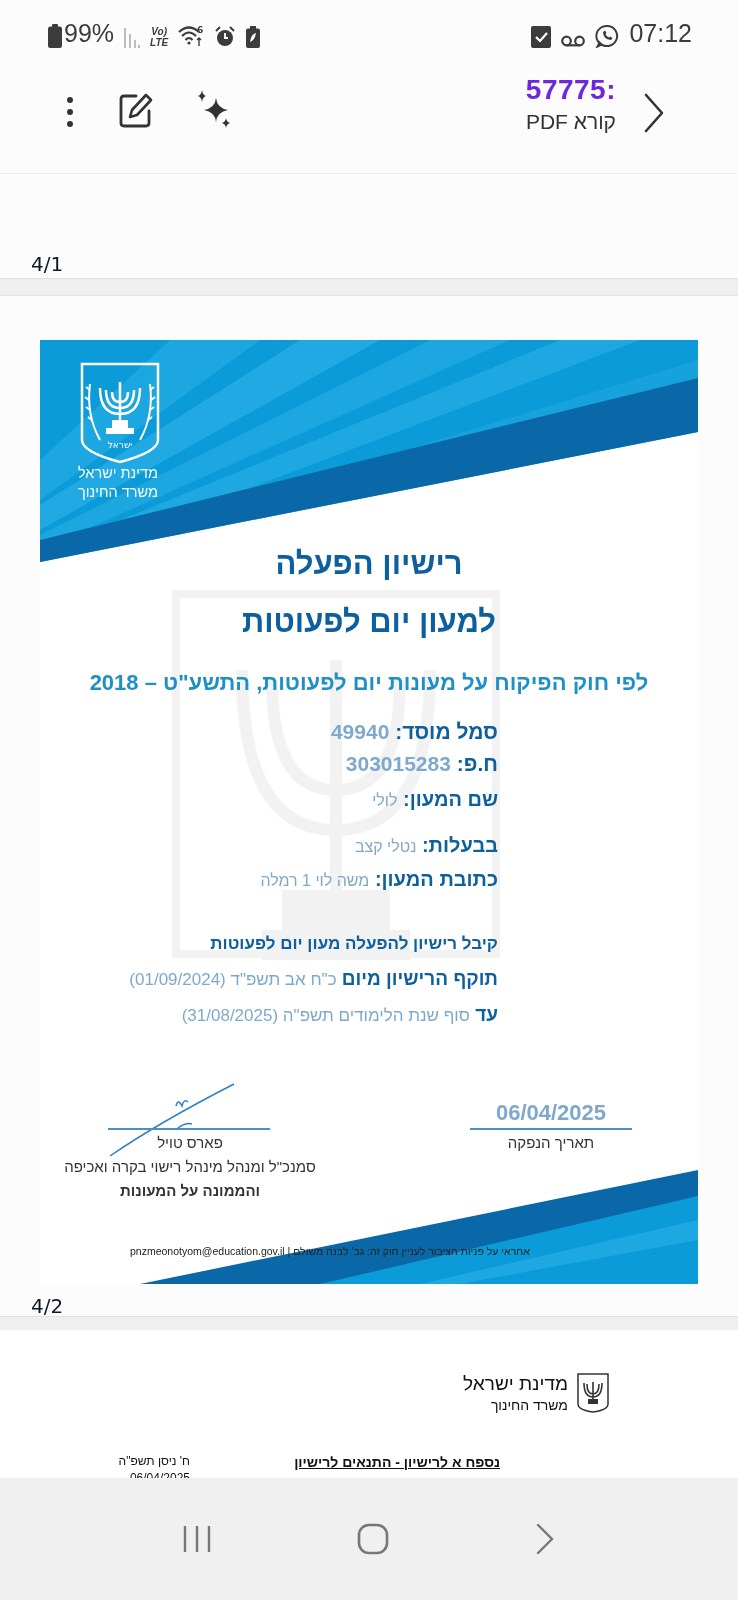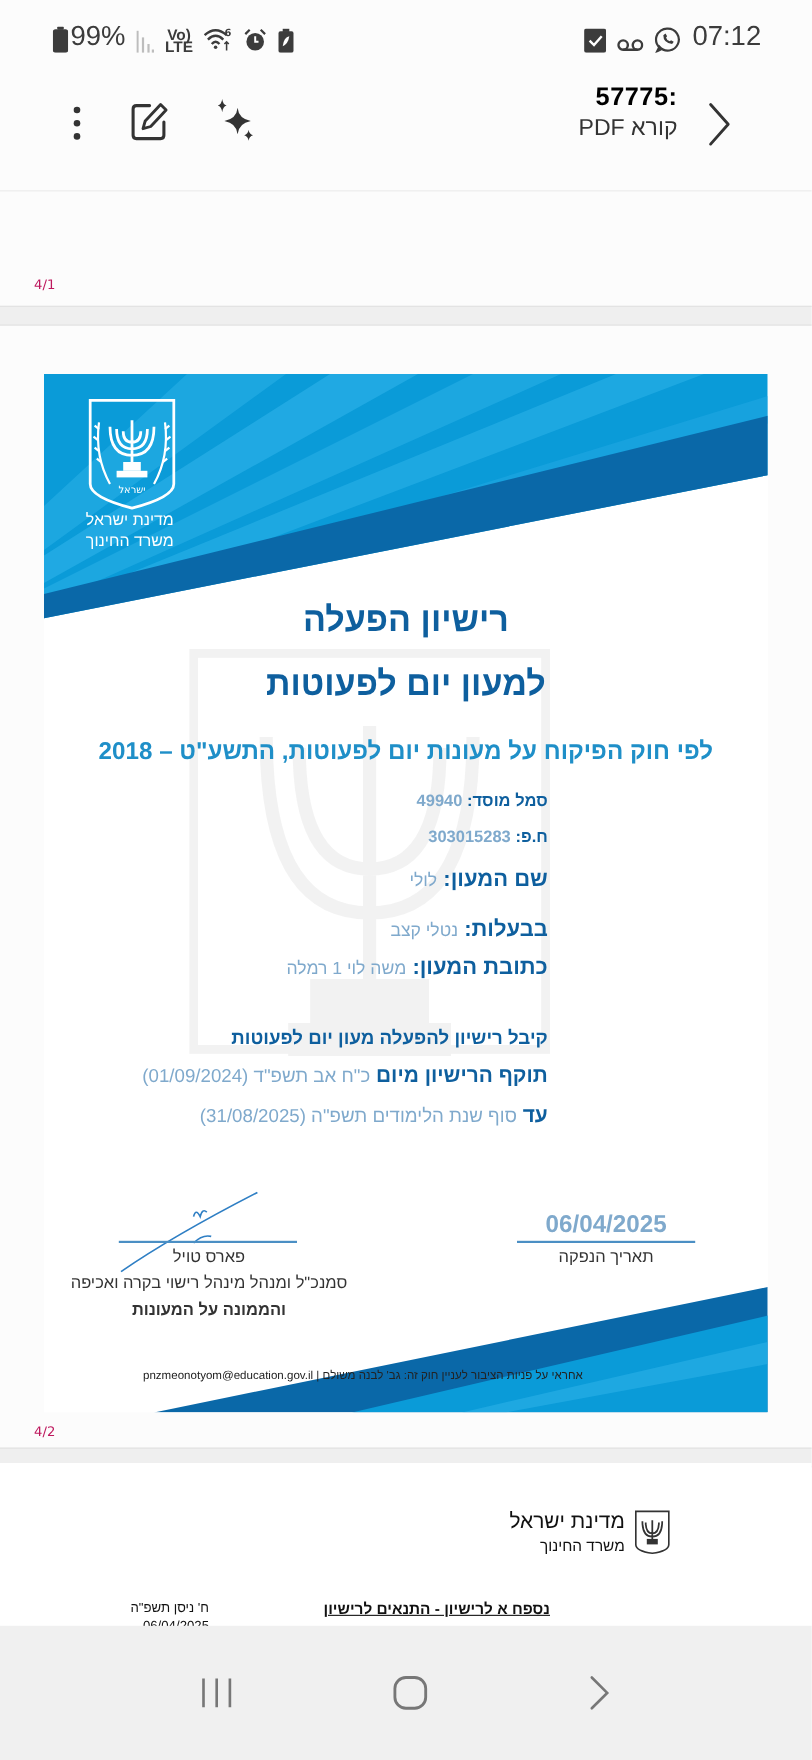--- a/index.html
+++ b/index.html
@@ -11,41 +11,41 @@
   .sb-left, .sb-right { display: flex; align-items: flex-end; gap: 10px; }
   .sb-text { font-size: 25px; color: #3c3c3c; }
   .ic { display: inline-flex; align-items: center; justify-content: center; }
 
   
   .appbar { position: absolute; top: 66px; left: 0; width: 738px; height: 108px; border-bottom: 1px solid #ececec; background: #fcfcfc; }
   .appbar .more { position: absolute; left: 58px; top: 26px; width: 24px; height: 40px; }
   .appbar .edit { position: absolute; left: 118px; top: 26px; }
   .appbar .ai { position: absolute; left: 196px; top: 24px; }
   .title-block { position: absolute; right: 122px; top: 8px; text-align: right; direction: ltr; }
-  .title-num { font-size: 23px; font-weight: bold; color: #000000; letter-spacing: 0.5px; }
+  .title-num { font-size: 28px; font-weight: bold; color: #6d28d9; letter-spacing: 0.5px; }
   .title-sub { font-size: 21px; color: #333; margin-top: 4px; direction: rtl; }
   .back { position: absolute; right: 72px; top: 26px; }
 
   
-  .page-label { position: absolute; left: 31px; font-size: 12px; color: #be185d; font-family: "DejaVu Sans", sans-serif; }
+  .page-label { position: absolute; left: 31px; font-size: 20px; color: #0f172a; font-family: "DejaVu Sans", sans-serif; }
   .separator { position: absolute; left: 0; width: 738px; height: 18px; background: #efefef; border-top: 1px solid #e2e2e2; border-bottom: 1px solid #e2e2e2; }
 
   .doc { position: absolute; left: 40px; top: 340px; width: 658px; height: 944px; background: #fff; overflow: hidden; direction: rtl; }
   .doc-header { position: absolute; left: 0; top: 0; width: 658px; height: 225px; }
   .emblem-box { position: absolute; left: 38px; top: 20px; width: 84px; height: 105px; }
   .emblem-caption { position: absolute; left: 20px; top: 124px; width: 116px; text-align: center; color: #fff; font-size: 14.5px; line-height: 19px; }
 
   .watermark { position: absolute; left: 132px; top: 250px; width: 328px; height: 440px; opacity: 0.09; }
 
   .title1, .title2 { position: absolute; left: 0; width: 658px; text-align: center; color: #0e5f9e; font-weight: bold; font-size: 31px; }
   .title1 { top: 206px; }
   .title2 { top: 264px; }
   .subtitle { position: absolute; left: 0; width: 658px; top: 330px; text-align: center; color: #1f8fc8; font-weight: bold; font-size: 22px; }
 
-  .field { position: absolute; right: 200px; font-size: 15px; font-weight: bold; white-space: nowrap; }
+  .field { position: absolute; right: 200px; font-size: 21px; font-weight: bold; white-space: nowrap; }
   .lab { color: #0e5f9e; }
   .val { color: #7fa9cc; font-weight: bold; }
   .val-light { color: #7fa9cc; font-weight: normal; font-size: 16px; }
 
   .sig-line { position: absolute; height: 2px; background: #4b8fc4; }
   .issue-date { position: absolute; color: #7fa9cc; font-weight: bold; font-size: 22px; text-align: center; }
   .small-cap { position: absolute; color: #333; font-size: 15px; text-align: center; }
 
   .footer-band { position: absolute; left: 0; top: 830px; width: 658px; height: 114px; }
   .footer-text { position: absolute; left: 90px; top: 905px; font-size: 10.5px; color: #222; white-space: nowrap; direction: rtl; }
@@ -76,21 +76,21 @@
       </span>
       <span class="sb-text" style="margin-left:-8px">99%</span>
       <span class="ic">
         <svg width="16" height="22" viewBox="0 0 16 22">
             <rect x="0" y="2" width="2" height="20" fill="#bdbdbd"></rect>
             <rect x="5" y="8" width="2" height="14" fill="#bdbdbd"></rect>
             <rect x="10" y="14" width="2" height="8" fill="#bdbdbd"></rect>
             <rect x="14" y="19" width="2" height="3" fill="#bdbdbd"></rect>
           </svg>
       </span>
-      <span class="ic" style="flex-direction:column;font-size:14px;font-weight:bold;line-height:11px;color:#3c3c3c;">
+      <span class="ic" style="flex-direction:column;font-size:10px;font-weight:bold;line-height:11px;color:#3c3c3c;font-style:italic;">
         <span>Vo)</span>
         <span>LTE</span>
       </span>
       <span class="ic">
         <svg width="26" height="24" viewBox="0 0 26 24">
             <path d="M1 8 Q11 -1 21 8" stroke="#3c3c3c" stroke-width="2.2" fill="none"></path>
             <path d="M4 12 Q11 5 18 12" stroke="#3c3c3c" stroke-width="2.2" fill="none"></path>
             <path d="M7.5 16 Q11 12 14.5 16" stroke="#3c3c3c" stroke-width="2.2" fill="none"></path>
             <circle cx="11" cy="19" r="1.6" fill="#3c3c3c"></circle>
             <text x="19" y="9" font-size="9" font-weight="bold" fill="#3c3c3c" font-family="DejaVu Sans, sans-serif">6</text>

